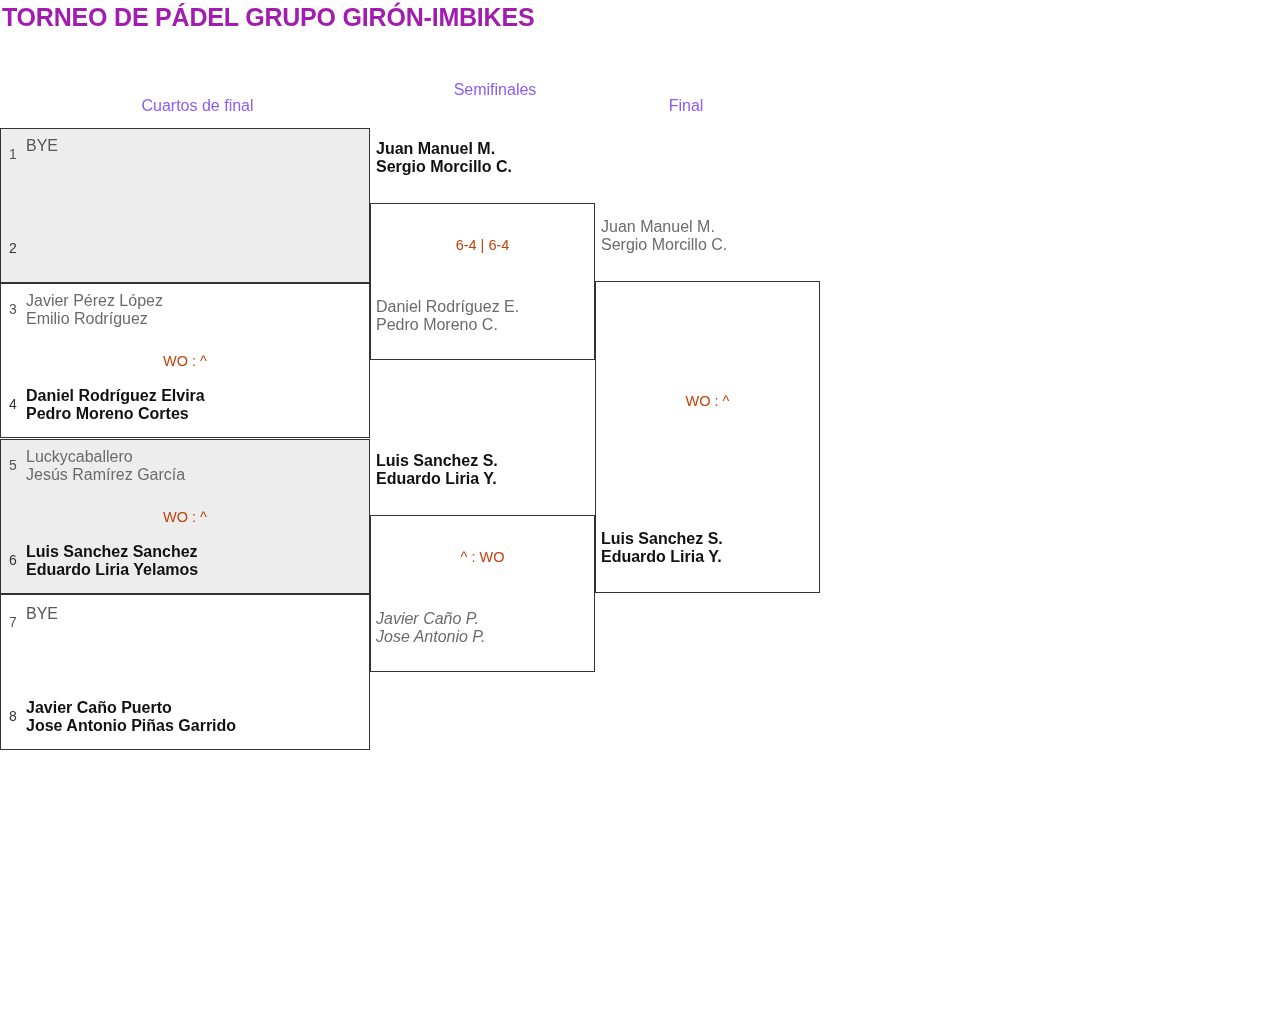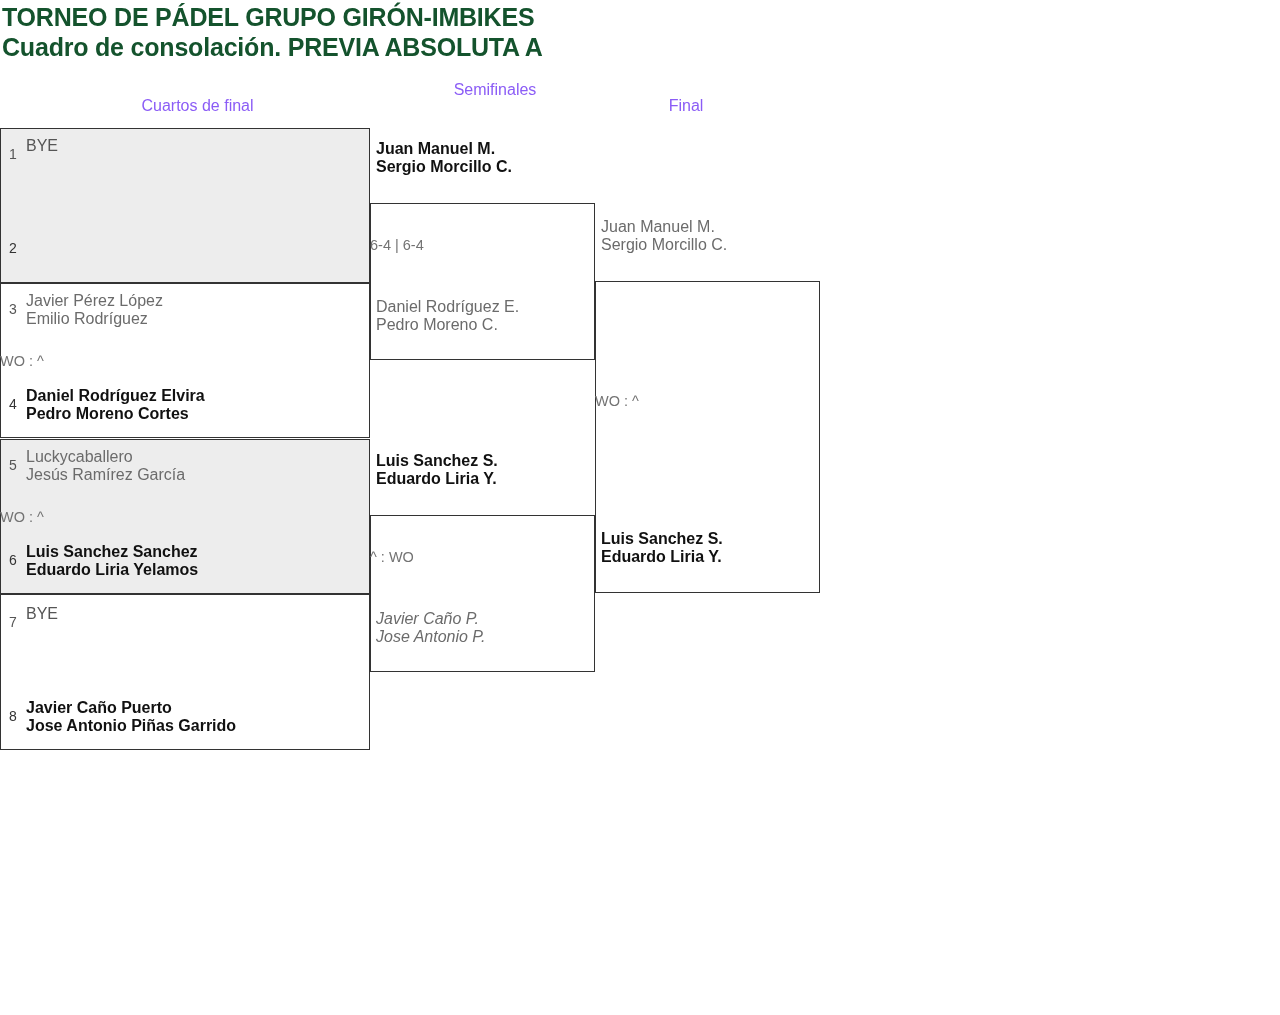--- a/index.html
+++ b/index.html
@@ -22,21 +22,21 @@
     left: 0; top: 0;
     width: 1280px; height: 80px;
   }
   #title-block {
     position: absolute;
     left: 2px; top: 2px;
     font-size: 25px;
     font-weight: bold;
     line-height: 30px;
     letter-spacing: -0.2px;
-    color: #14532d;
+    color: #a21caf;
     white-space: nowrap;
   }
   .title-line { display: block; }
 
   
   #logo {
     position: absolute;
     left: 1046px; top: 4px;
     width: 230px; height: 60px;
   }
@@ -94,34 +94,34 @@
   }
   .names .n { display: block; }
   .winner .names { color: #111; font-weight: bold; }
   .loser  .names { color: #6b6b6b; font-weight: normal; }
   .bye    .names { color: #555; font-weight: normal; }
   .winner .seed   { color: #333; }
 
   
   .score {
     position: absolute;
+    text-align: center;
     font-size: 14.5px;
-    color: #737373;
+    color: #c2410c;
     line-height: 18px;
     white-space: nowrap;
   }
 </style>
 </head>
 <body>
 
 <div id="header">
 
   <div id="title-block">
     <span class="title-line">TORNEO DE PÁDEL GRUPO GIRÓN-IMBIKES</span>
-    <span class="title-line">Cuadro de consolación. PREVIA ABSOLUTA A</span>
   </div>
 
 </div>
 
 <div class="round-header" id="round-header-0">Cuartos de final</div>
 <div class="round-header" id="round-header-1">Semifinales</div>
 <div class="round-header" id="round-header-2">Final</div>
 
 <div id="bracket">
 

